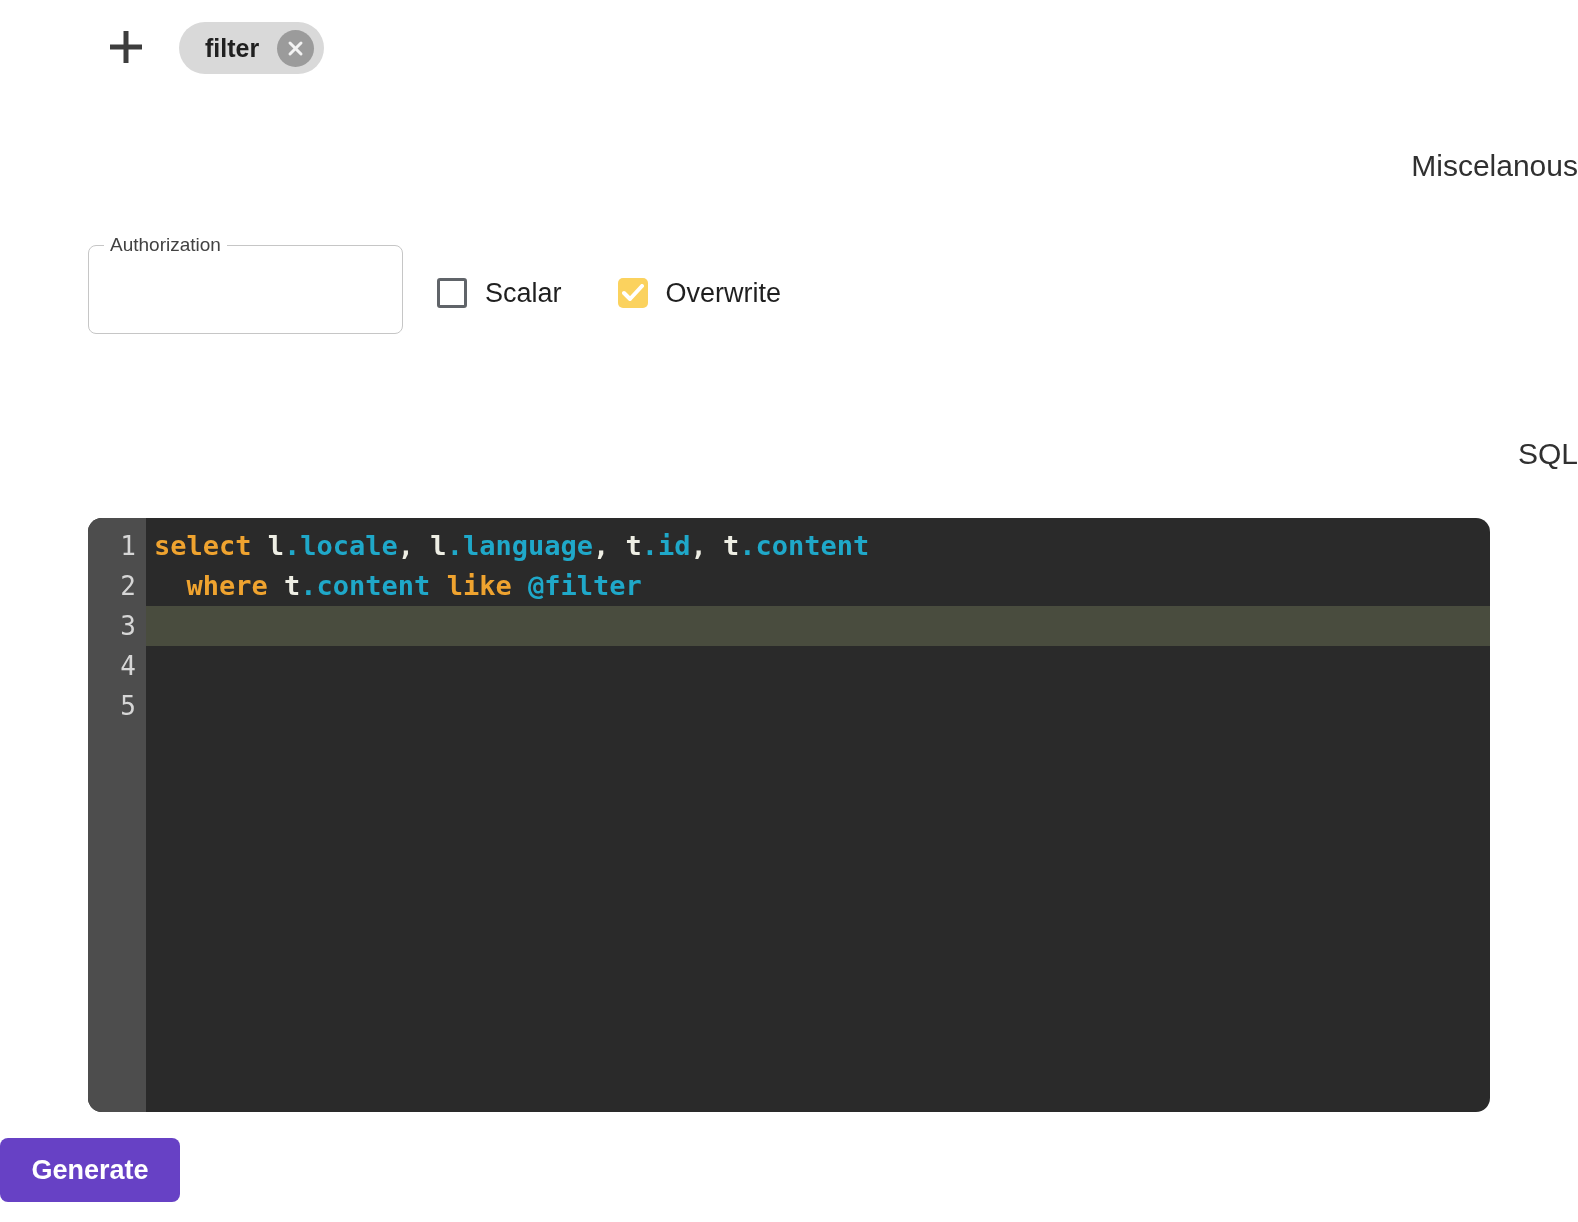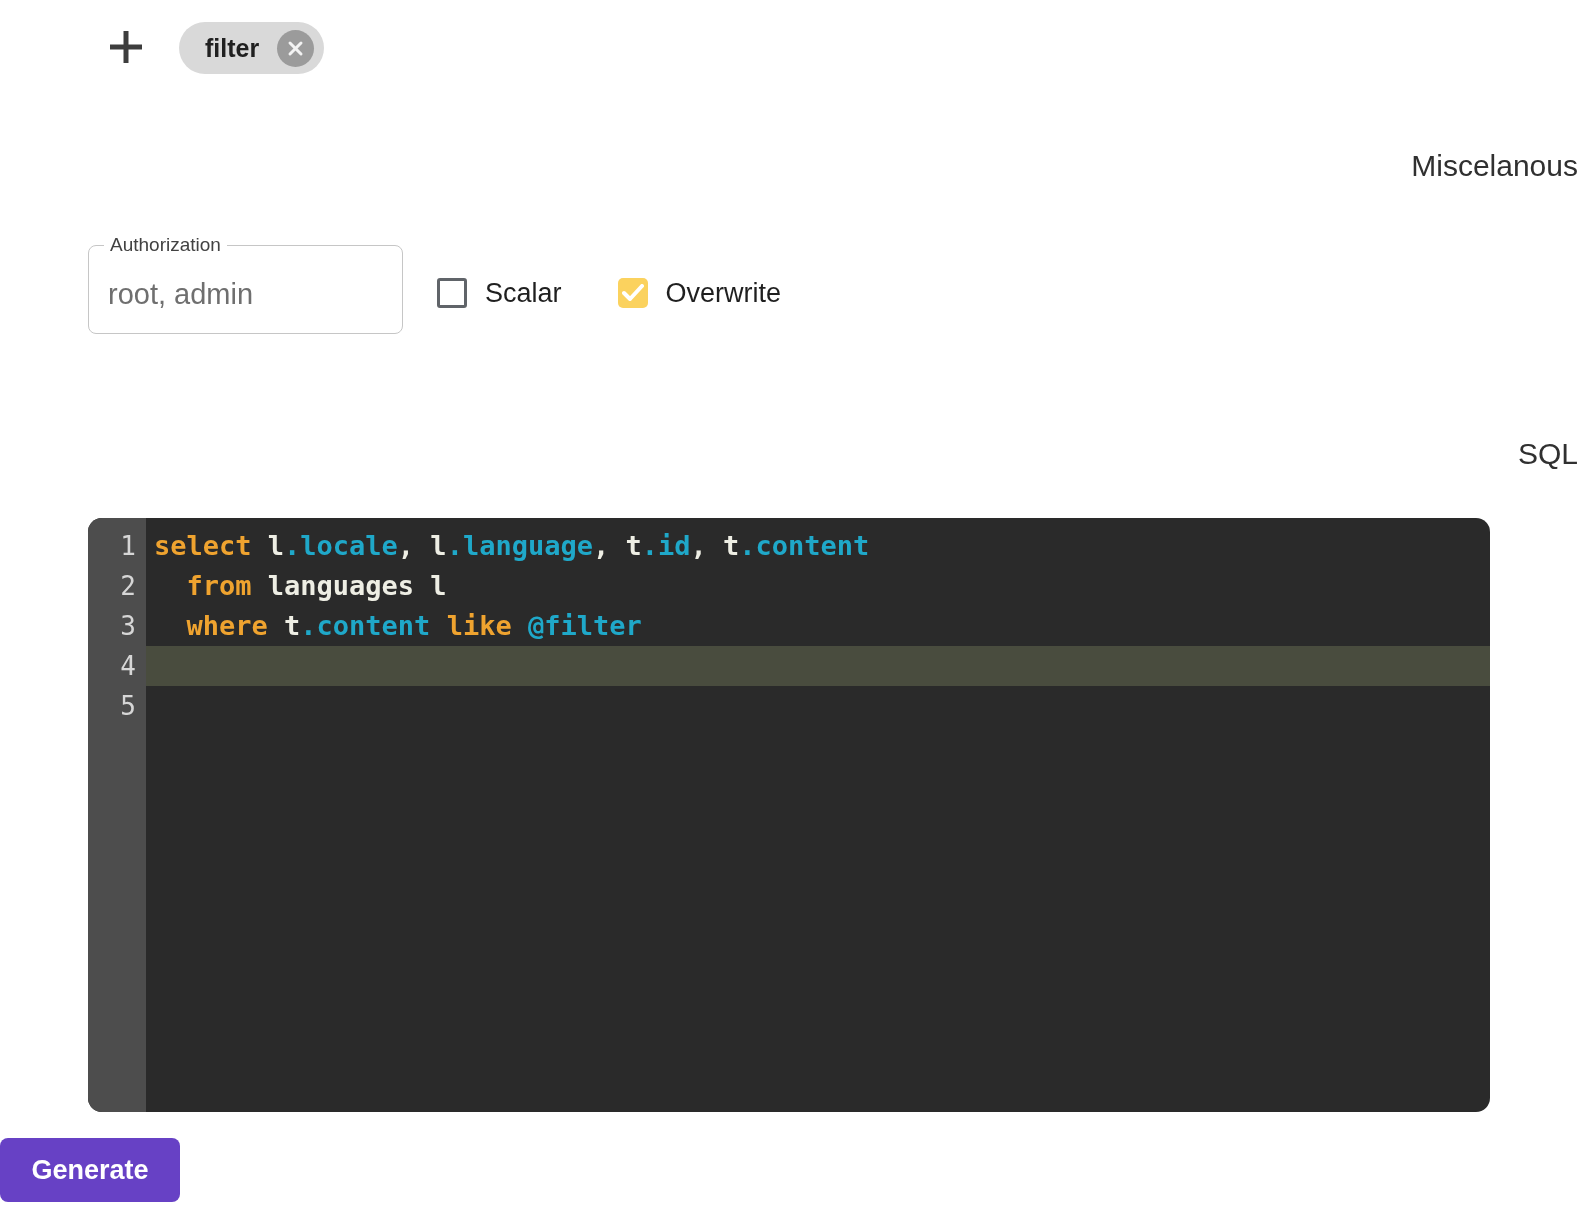--- a/index.html
+++ b/index.html
@@ -131,21 +131,20 @@
         </span>
       </div>
     </div>
 </div>
 
 <h2 class="section-title title-misc">Miscelanous</h2>
 
 <div class="misc-row">
   <fieldset class="auth-field">
     <legend>Authorization</legend>
-    <div class="auth-value">root, admin</div>
   </fieldset>
   <div class="cb-group" id="checkboxes">
       <div class="cb-item">
         <span class="cb-box unchecked"></span>
         <span class="cb-label">Scalar</span>
       </div>
       <div class="cb-item">
         <span class="cb-box checked">
           <svg width="22" height="18" viewBox="0 0 22 18">
             <polyline points="2,9 8,15 20,2" fill="none" stroke="#ffffff" stroke-width="4" stroke-linecap="round" stroke-linejoin="round"></polyline>
@@ -161,21 +160,20 @@
 <div class="editor">
   <div class="gutter" id="gutter">
       <div class="ln">1</div>
       <div class="ln">2</div>
       <div class="ln">3</div>
       <div class="ln">4</div>
       <div class="ln">5</div>
     </div>
   <div class="code-area" id="code">
       <div class="code-line"><span class="tok-keyword">select</span><span class="tok-plain"> l</span><span class="tok-property">.locale</span><span class="tok-plain">, l</span><span class="tok-property">.language</span><span class="tok-plain">, t</span><span class="tok-property">.id</span><span class="tok-plain">, t</span><span class="tok-property">.content</span></div>
-      <div class="code-line"><span class="tok-plain">  </span><span class="tok-keyword">from</span><span class="tok-plain"> languages l</span></div>
       <div class="code-line"><span class="tok-plain">  </span><span class="tok-keyword">where</span><span class="tok-plain"> t</span><span class="tok-property">.content</span><span class="tok-plain"> </span><span class="tok-keyword">like</span><span class="tok-plain"> </span><span class="tok-property">@filter</span></div>
       <div class="code-line active"></div>
     </div>
 </div>
 
 <div class="footer">
   <button class="generate-btn">Generate</button>
 </div>
 
 </body></html>

